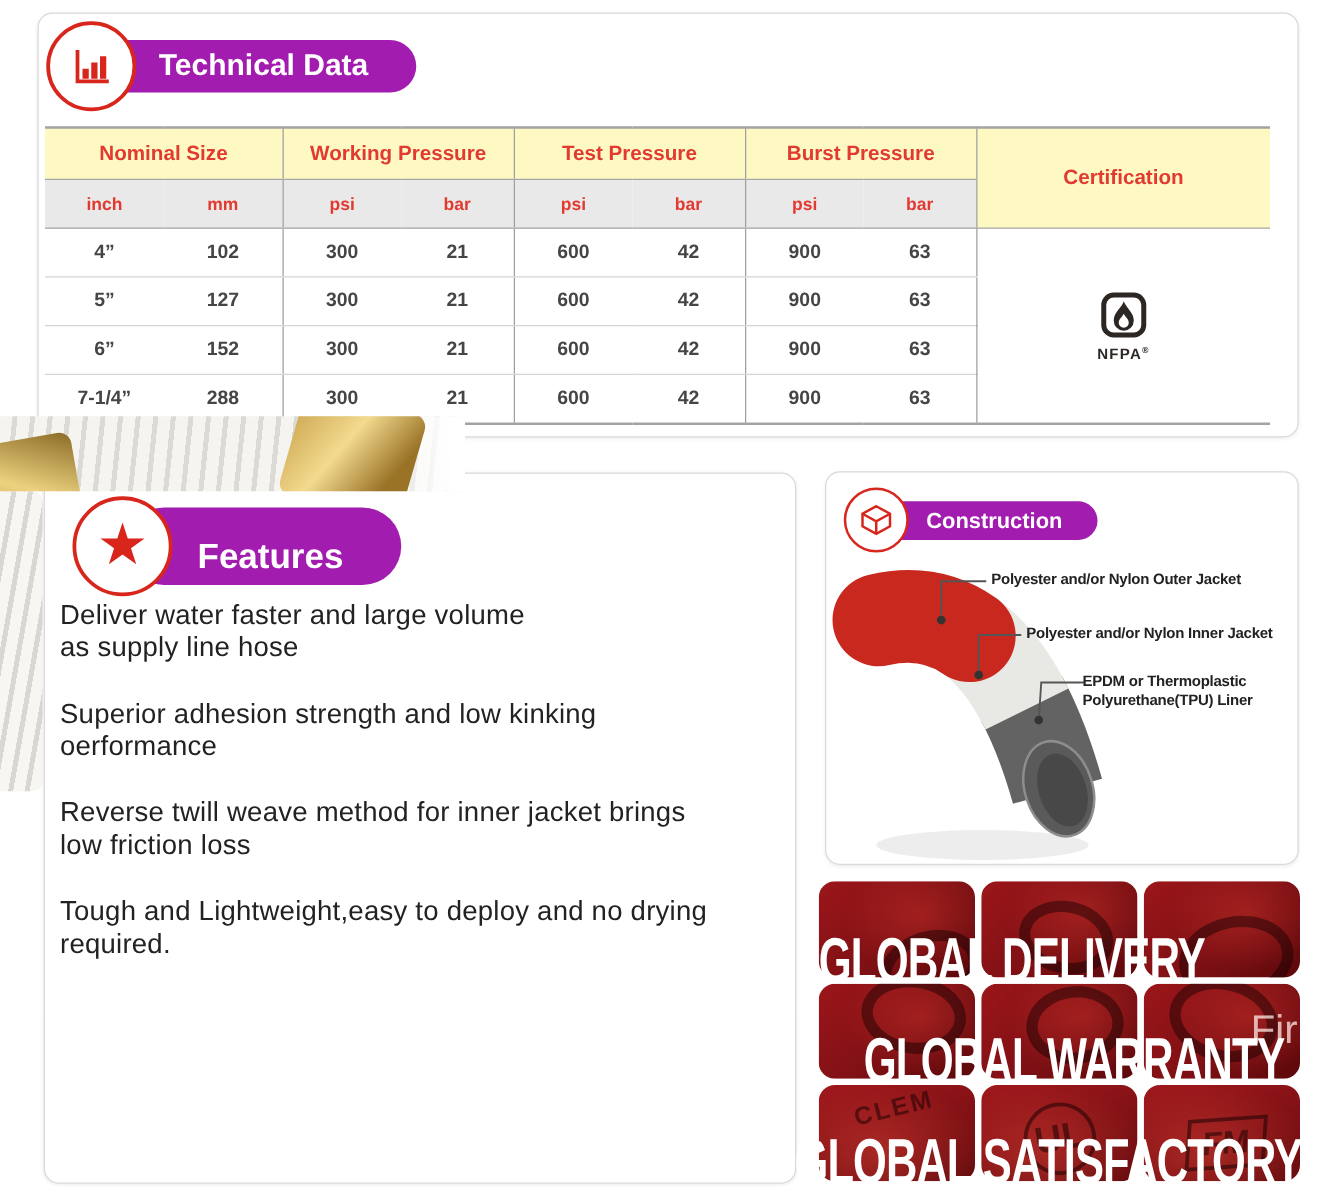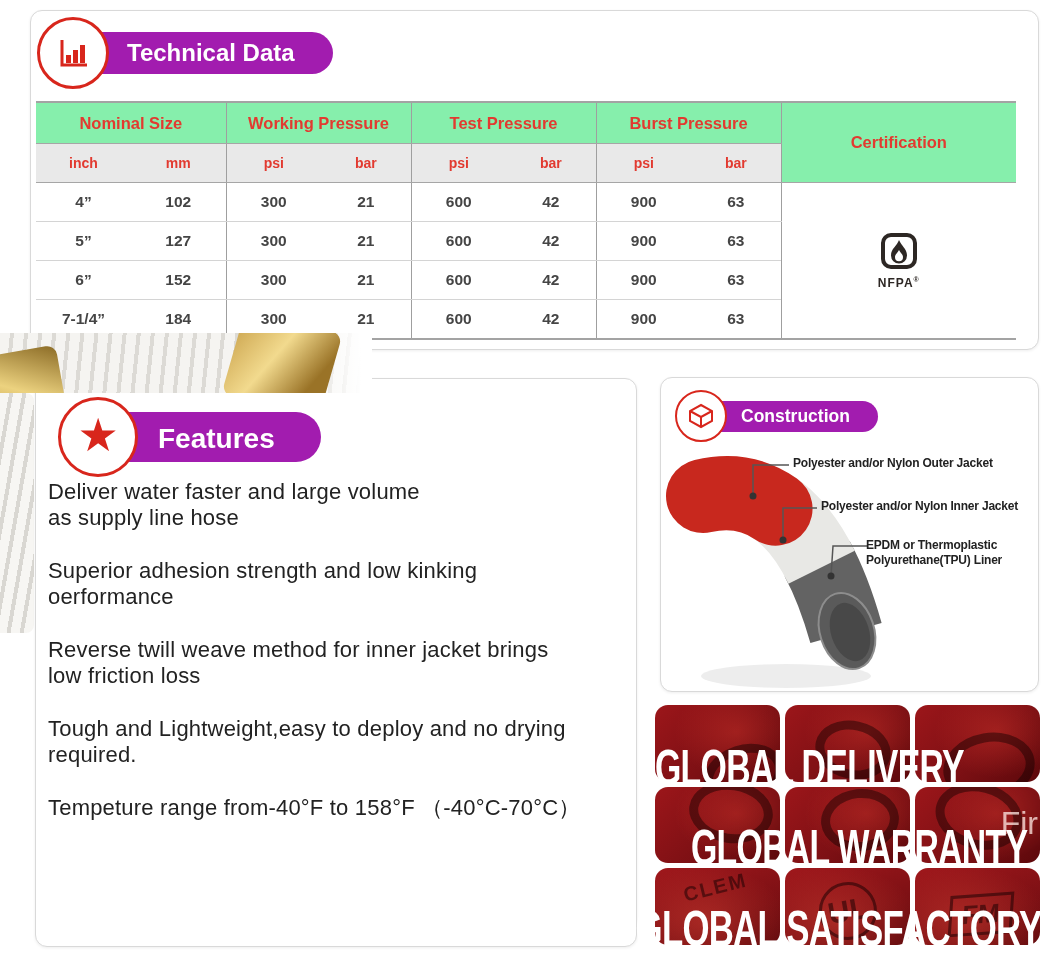--- a/index.html
+++ b/index.html
@@ -17,31 +17,31 @@
   .banner{position:absolute;display:flex;align-items:center;}
   .banner-circle{background:#fff;border:3px solid #d8261c;border-radius:50%;
                  display:flex;align-items:center;justify-content:center;z-index:2;flex:none;}
   .banner-pill{background:#a21caf;color:#fff;font-weight:bold;border-radius:999px;
                display:flex;align-items:center;white-space:nowrap;z-index:1;}
   #tech-banner{left:6px;top:6px;}
   #tech-banner .banner-circle{width:66px;height:66px;}
   #tech-banner .banner-pill{height:42px;margin-left:-34px;padding:0 38px 0 52px;font-size:24px;}
   #features-banner{left:22px;top:18px;}
   #features-banner .banner-circle{width:74px;height:74px;}
-  #features-banner .banner-pill{height:46px;margin-left:-38px;padding:4px 46px 0 58px;font-size:28px;}
+  #features-banner .banner-pill{height:46px;margin-left:-38px;padding:16px 46px 0 58px;font-size:28px;}
   #features-banner .star{color:#d8261c;font-size:46px;line-height:1;margin-top:-4px;}
   #construction-banner{left:14px;top:12px;justify-content:flex-end;}
   #construction-banner .banner-circle{width:48px;height:48px;border-width:2.5px;}
   #construction-banner .banner-pill{height:31px;margin-left:-26px;padding:0 28px 0 40px;font-size:17.5px;}
 
   
   .tbl{position:absolute;left:5px;top:90px;width:980px;border-collapse:collapse;table-layout:fixed;
        border-top:2px solid #a3a3a3;border-bottom:2px solid #a3a3a3;}
   .tbl th,.tbl td{text-align:center;vertical-align:middle;padding:0;}
-  .tbl .h1 th{background:#86efac;color:#e23a30;font-size:16.5px;height:40px;border-bottom:1px solid #a6a6a6;}
+  .tbl .h1 th{background:#fef9c3;color:#e23a30;font-size:16.5px;height:40px;border-bottom:1px solid #a6a6a6;}
   .tbl .h2 th{background:#e9e9e9;color:#e23a30;font-size:14px;height:38px;border-bottom:1px solid #a6a6a6;}
   .tbl tbody td{height:38px;font-size:15.5px;font-weight:bold;color:#454545;border-bottom:1px solid #d4d4d4;}
   .tbl tbody tr:last-child td{border-bottom:none;}
   .gsep{border-left:1px solid #9f9f9f;}
   .certcell{background:#fff;}
   .nfpa{display:flex;flex-direction:column;align-items:center;line-height:1;}
   .nfpa-name{font-size:12px;font-weight:bold;color:#2d2724;letter-spacing:1px;margin-top:2px;}
   .nfpa-name sup{font-size:7px;}
 
   
@@ -189,21 +189,21 @@
           <td>152</td>
           <td class="gsep">300</td>
           <td>21</td>
           <td class="gsep">600</td>
           <td>42</td>
           <td class="gsep">900</td>
           <td>63</td>
         </tr>
         <tr>
           <td>7-1/4”</td>
-          <td>184</td>
+          <td>288</td>
           <td class="gsep">300</td>
           <td>21</td>
           <td class="gsep">600</td>
           <td>42</td>
           <td class="gsep">900</td>
           <td>63</td>
         </tr>
       </tbody>
     </table>
   </section>
@@ -217,21 +217,20 @@
     </div>
     <div class="features-body">
       <p>Deliver water faster and large volume
  as supply line hose</p>
       <p>Superior adhesion strength and low kinking
 oerformance</p>
       <p>Reverse twill weave method for inner jacket brings
 low friction loss</p>
       <p>Tough and Lightweight,easy to deploy and no drying
 required.</p>
-      <p>Tempeture range from-40°F to 158°F （-40°C-70°C）</p>
     </div>
   </section>
 
   <section class="card" id="construction-card">
     <div class="banner" id="construction-banner">
       <div class="banner-circle">
         <svg width="28" height="28" viewBox="0 0 28 28">
           <polygon points="14,3 25,9 25,19 14,25 3,19 3,9" fill="none" stroke="#d8261c" stroke-width="2"></polygon>
           <path d="M3 9 L14 15 L25 9 M14 15 V25" fill="none" stroke="#d8261c" stroke-width="2"></path>
         </svg>

